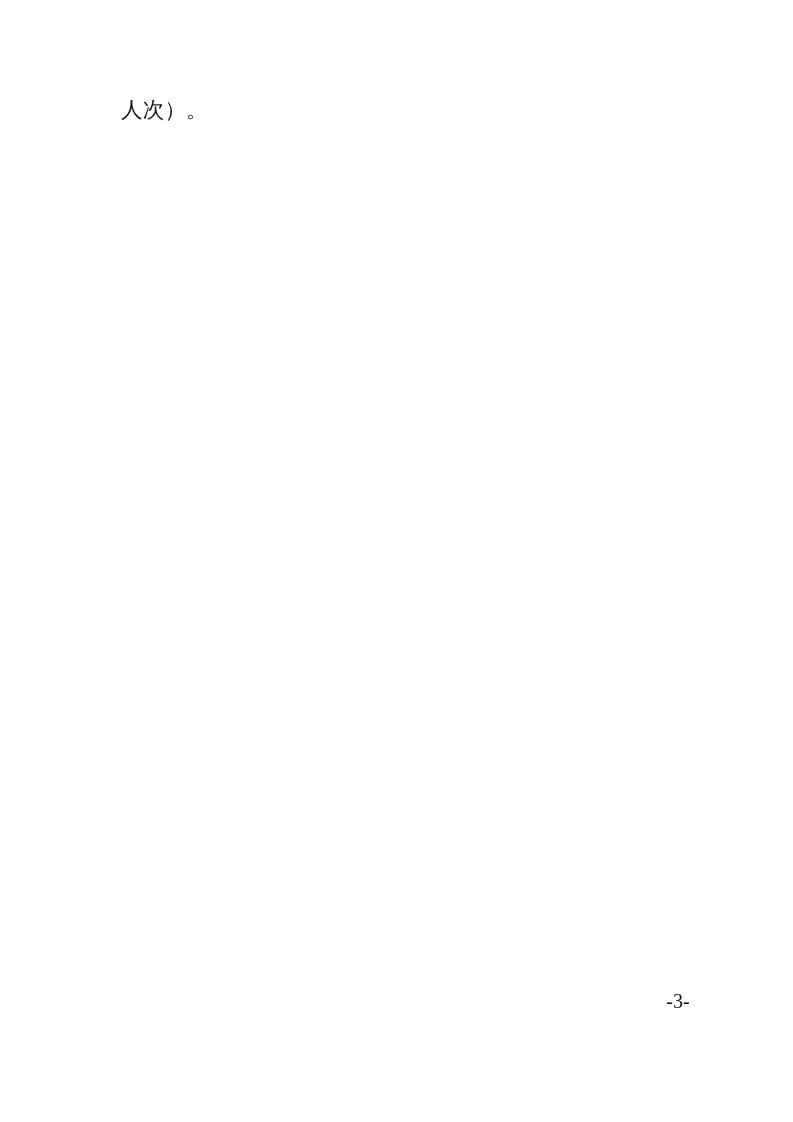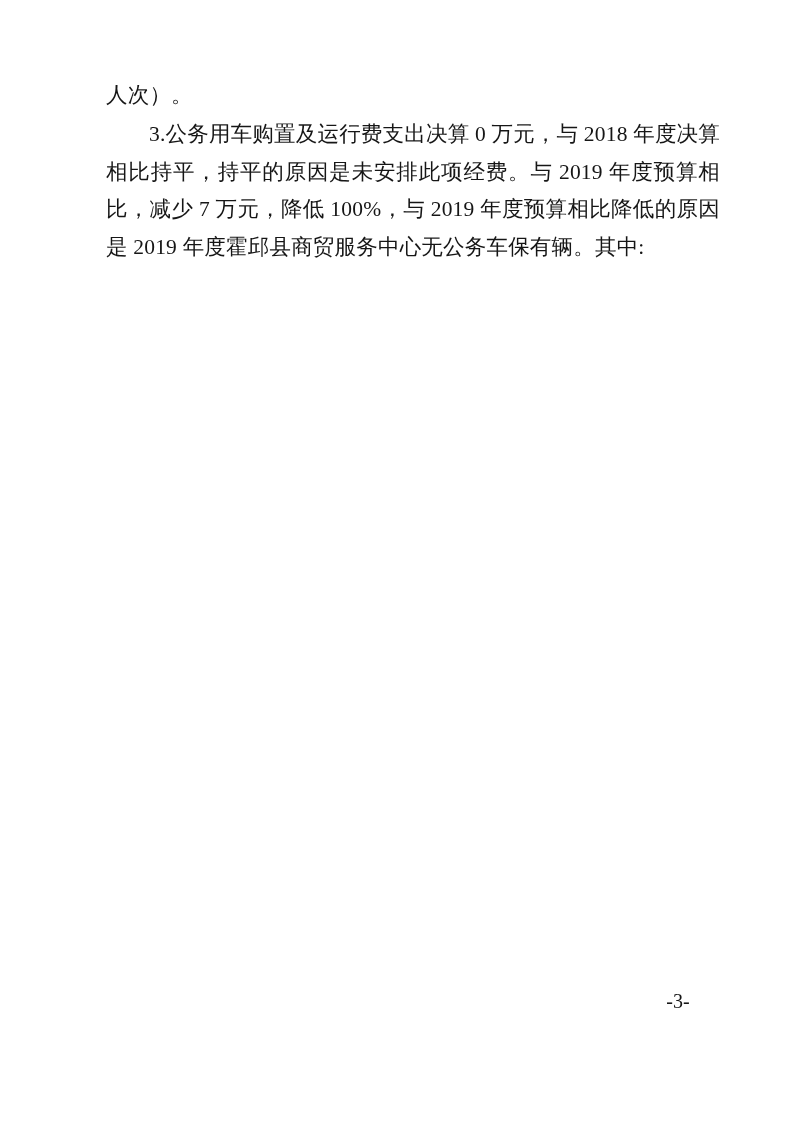--- a/index.html
+++ b/index.html
@@ -22,21 +22,21 @@
     left: 105px;
     top: 76px;
     width: 616px;
     font-size: 21.5px;
     line-height: 37.8px;
     text-align: justify;
     text-justify: inter-ideograph;
     letter-spacing: 0.2px;
   }
   .para {
-    margin: 1px;
+    margin: 16px;
     padding: 0;
   }
   .para.indent {
     text-indent: 2em;
   }
   .page-number {
     position: absolute;
     top: 988px;
     left: 656px;
     width: 44px;
@@ -45,16 +45,15 @@
     line-height: 26px;
     color: #161616;
   }
 </style>
 </head>
 <body>
 
 <div class="page">
   <div class="text-body">
     <p class="para">人次）。</p>
-    <p class="para indent">3.公务用车购置及运行费支出决算 0 万元，与 2018 年度决算相比持平，持平的原因是未安排此项经费。与 2019 年度预算相比，减少 7 万元，降低 100%，与 2019 年度预算相比降低的原因是 2019 年度霍邱县商贸服务中心无公务车保有辆。其中:</p>
   </div>
   <div class="page-number">-3-</div>
 </div>
 
 </body></html>

